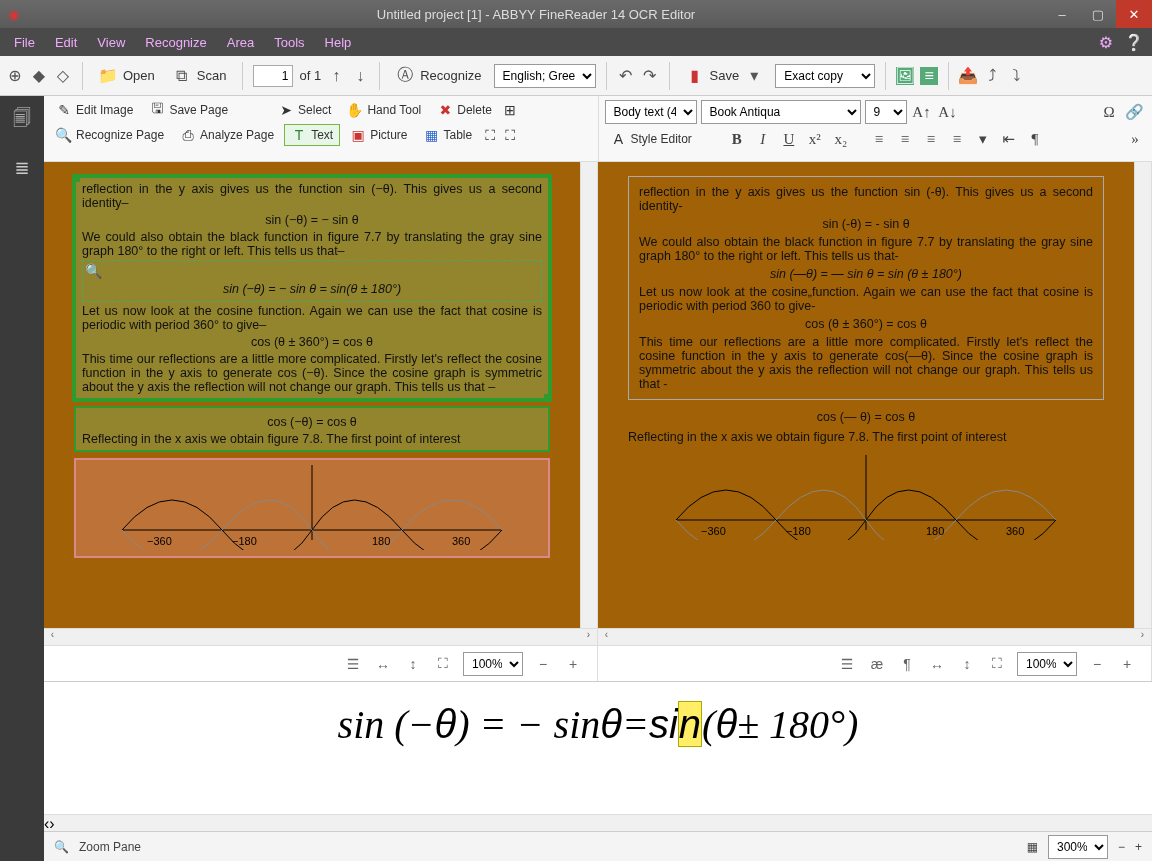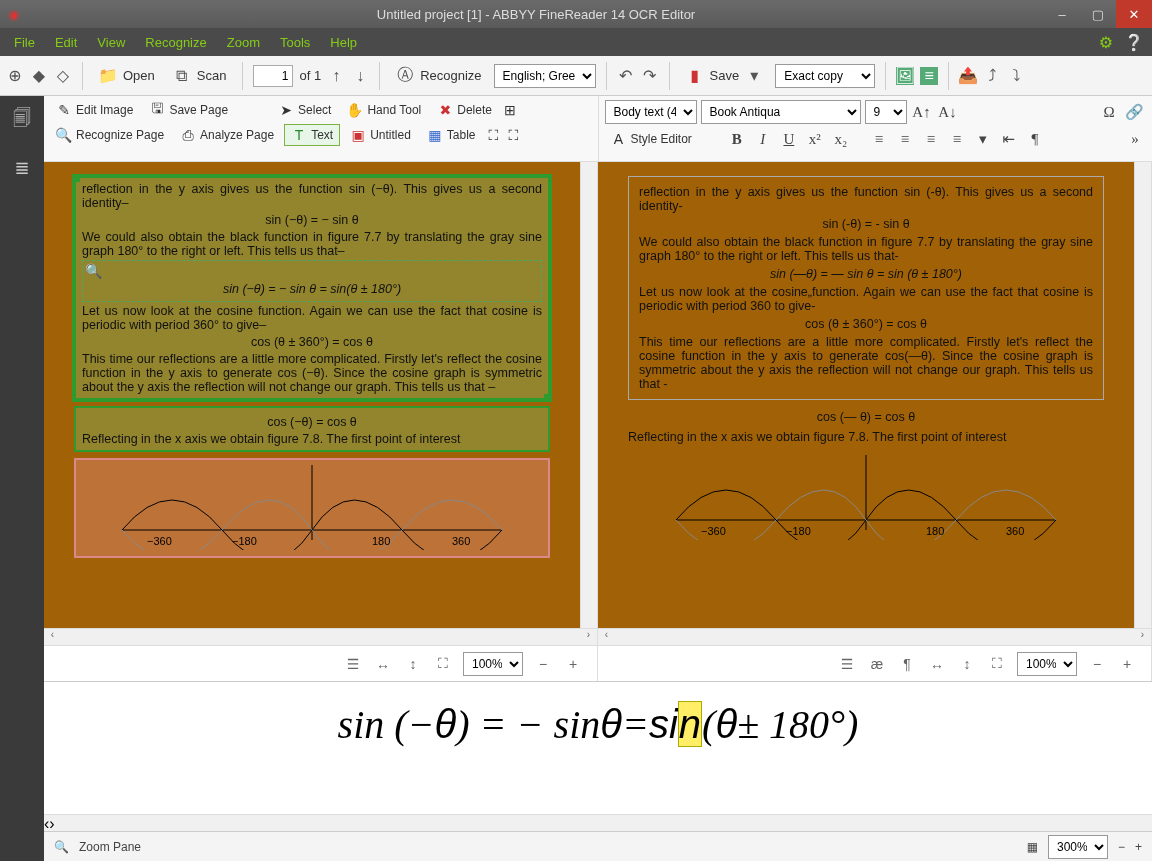--- a/index.html
+++ b/index.html
@@ -7,21 +7,21 @@
 
 
 .titlebar { height: 28px; background: linear-gradient(#6a6a6a,#5a5a5a); display: flex; align-items: center; color: #ddd; font-size: 13px; }
 .titlebar .logo { width: 28px; height: 28px; display:flex;align-items:center;justify-content:center;color:#d33; }
 .titlebar .title { flex: 1; text-align: center; }
 .titlebar .winbtns { display:flex; }
 .titlebar .winbtn { width: 36px; height: 28px; display:flex;align-items:center;justify-content:center; }
 .titlebar .winbtn.close { background:#c0392b; color:#fff; }
 
 
-.menubar { height: 28px; background:#4a4a4a; display:flex; align-items:center; color:#84cc16; font-size:13px; padding:4px 4px; }
+.menubar { height: 28px; background:#4a4a4a; display:flex; align-items:center; color:#f0abfc; font-size:13px; padding:4px 4px; }
 .menubar .mi { padding: 4px 10px; }
 .menubar .spacer { flex:1; }
 .menubar .micon { width:28px; text-align:center; font-size:16px; }
 
 
 .toolbar1 { height: 40px; background:#f4f4f4; border-bottom:1px solid #ccc; display:flex; align-items:center; padding:0 6px; gap:6px; font-size:13px; color:#333; }
 .tbtn { display:flex; align-items:center; gap:6px; padding:4px 6px; }
 .tsep { width:1px; height:28px; background:#ccc; margin:0 4px; }
 .pagein { width:40px; height:22px; border:1px solid #aaa; text-align:right; padding:0 4px; font-size:12px; }
 .combo { height:24px; border:1px solid #999; background:#fff; font-size:12px; padding:0 4px; }
@@ -98,21 +98,21 @@
     <div class="winbtn">▢</div>
     <div class="winbtn close">✕</div>
   </div>
 </div>
 
 <div class="menubar">
   <div class="mi">File</div>
   <div class="mi">Edit</div>
   <div class="mi">View</div>
   <div class="mi">Recognize</div>
-  <div class="mi">Zoom</div>
+  <div class="mi">Area</div>
   <div class="mi">Tools</div>
   <div class="mi">Help</div>
   <div class="spacer"></div>
   <div class="micon">⚙</div>
   <div class="micon">❔</div>
 </div>
 
 <div class="toolbar1">
   <span class="ticon">⊕</span>
   <span class="ticon">◆</span>
@@ -199,21 +199,21 @@
           <div class="sbtn">
               <span class="sicon">⎙</span>
               <span>Analyze Page</span>
             </div>
           <div class="sbtn active">
               <span class="sicon" style="color:#2a8a2a">T</span>
               <span>Text</span>
             </div>
           <div class="sbtn">
               <span class="sicon" style="color:#c33">▣</span>
-              <span>Untitled</span>
+              <span>Picture</span>
             </div>
           <div class="sbtn">
               <span class="sicon" style="color:#36c">▦</span>
               <span>Table</span>
             </div>
           <span class="sicon">⛶</span>
           <span class="sicon">⛶</span>
         </div>
       </div>
       <div class="toolhalf">

